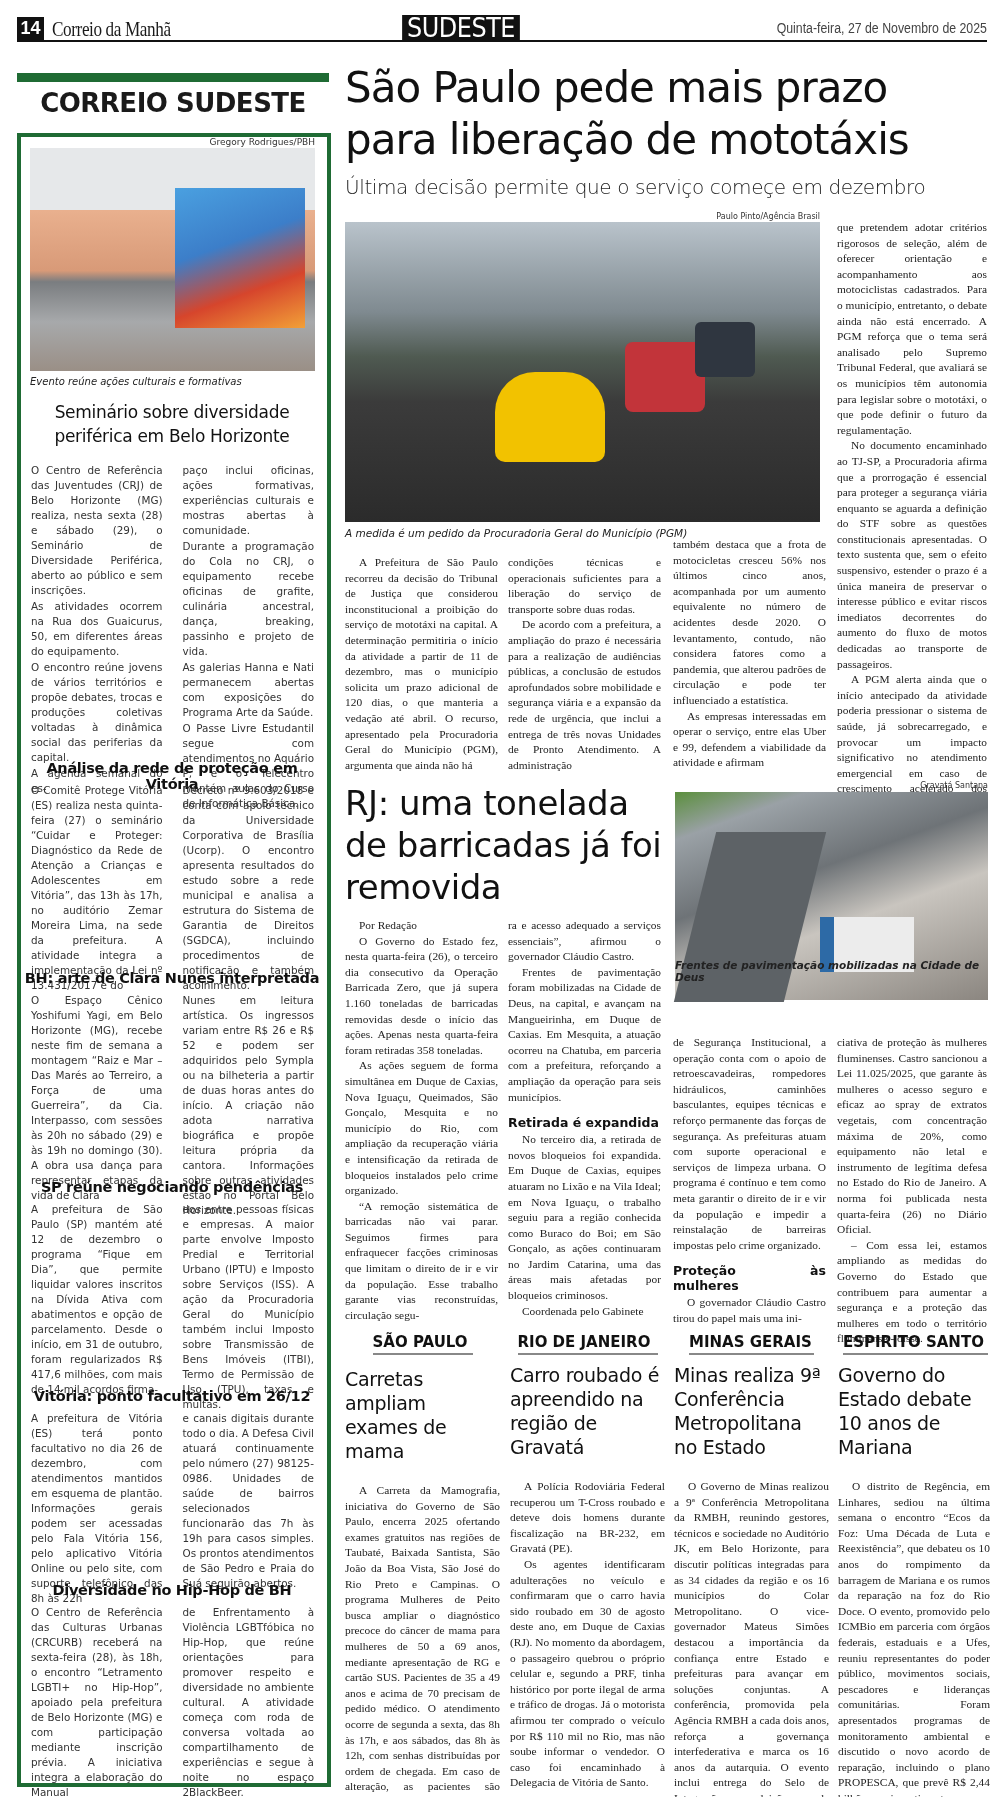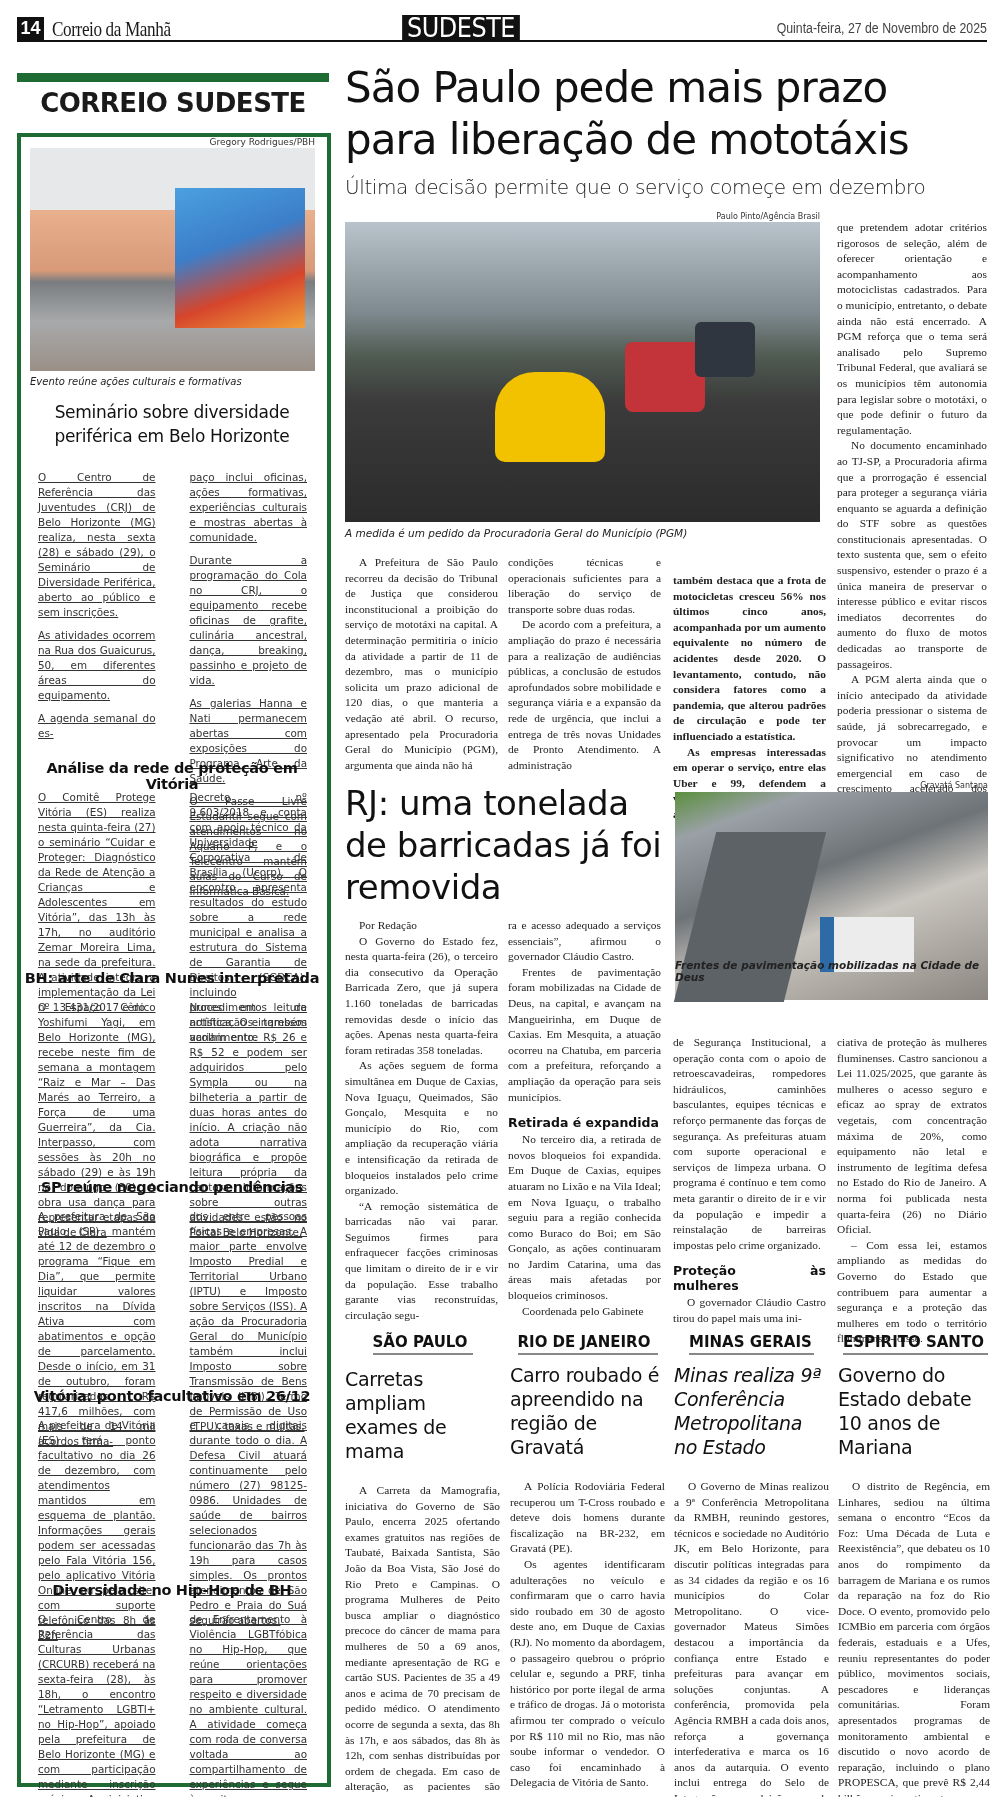--- a/index.html
+++ b/index.html
@@ -16,21 +16,21 @@
   .sb-title{left:17px;top:88px;width:312px;text-align:center;font:bold 26px "DejaVu Sans",sans-serif;letter-spacing:-0.5px;}
   .sb-box{left:17px;top:133px;width:306px;height:1646px;border:4px solid #1f6b34;}
   .sb-credit{left:30px;top:137px;width:285px;text-align:right;font:9px "DejaVu Sans",sans-serif;color:#333;}
   .sb-photo{left:30px;top:148px;width:285px;height:223px;background:linear-gradient(180deg,#e6e8ea 0%,#e6e8ea 28%,#e9b08e 28%,#d89a78 55%,#7a7d80 60%,#a7a9ab 78%,#9a8f86 100%);}
   .mural{position:absolute;left:145px;top:40px;width:130px;height:140px;background:linear-gradient(160deg,#4aa0e0 0%,#3c7ec9 40%,#d6452c 70%,#f2a038 100%);}
   .sb-caption{left:30px;top:376px;font:italic 10px "DejaVu Sans",sans-serif;color:#222;}
   .sb-head{left:22px;width:300px;text-align:center;font:17px "DejaVu Sans",sans-serif;color:#111;letter-spacing:-0.3px;line-height:24px;}
   .sb-sub{left:22px;width:300px;text-align:center;font:14.5px "DejaVu Sans",sans-serif;font-weight:bold;color:#111;letter-spacing:-0.3px;}
   .sb-cols{left:30px;width:285px;display:flex;gap:18px;}
   .sb-col{width:134px;font:10.4px "DejaVu Sans",sans-serif;line-height:15px;text-align:justify;color:#333;}
-  .sb-col p{margin:8px;text-decoration:underline;}
+  .sb-col p{margin:1px;}
   
   .lead-h{left:345px;top:62px;width:650px;font:42px "DejaVu Sans",sans-serif;line-height:52px;letter-spacing:-1px;color:#111;}
   .lead-sub{left:345px;top:175px;font:20px "DejaVu Sans",sans-serif;color:#222;letter-spacing:-0.4px;font-weight:300;}
   .credit{font:8px "DejaVu Sans",sans-serif;color:#333;text-align:right;}
   .lead-photo{left:345px;top:222px;width:475px;height:300px;background:linear-gradient(180deg,#b9c3cb 0%,#7f8a90 30%,#4f5a51 45%,#3b3b3b 60%,#2b2b2b 100%);}
   .moto1{position:absolute;left:150px;top:150px;width:110px;height:90px;border-radius:40px 40px 10px 10px;background:#f2c200;}
   .moto2{position:absolute;left:280px;top:120px;width:80px;height:70px;border-radius:8px;background:#c2343a;}
   .moto3{position:absolute;left:350px;top:100px;width:60px;height:55px;border-radius:6px;background:#2f3640;}
   .lead-caption{left:345px;top:527px;font:italic 10.5px "DejaVu Sans",sans-serif;color:#222;}
   .body-col{font:11.4px "Liberation Serif",serif;line-height:15.6px;text-align:justify;color:#222;width:153px;}
@@ -67,20 +67,21 @@
 <div class="abs sb-caption">Evento reúne ações culturais e formativas</div>
 
 <div class="abs sb-head" style="top:400px;">
   <div>Seminário sobre diversidade</div>
   <div>periférica em Belo Horizonte</div>
 </div>
 <div class="abs sb-cols" style="top:462px;">
   <div class="sb-col">
     <p>O Centro de Referência das Juventudes (CRJ) de Belo Horizonte (MG) realiza, nesta sexta (28) e sábado (29), o Seminário de Diversidade Periférica, aberto ao público e sem inscrições.</p>
     <p>As atividades ocorrem na Rua dos Guaicurus, 50, em diferentes áreas do equipamento.</p>
+    <p>O encontro reúne jovens de vários territórios e propõe debates, trocas e produções coletivas voltadas à dinâmica social das periferias da capital.</p>
     <p>A agenda semanal do es-</p>
   </div>
   <div class="sb-col">
     <p>paço inclui oficinas, ações formativas, experiências culturais e mostras abertas à comunidade.</p>
     <p>Durante a programação do Cola no CRJ, o equipamento recebe oficinas de grafite, culinária ancestral, dança, breaking, passinho e projeto de vida.</p>
     <p>As galerias Hanna e Nati permanecem abertas com exposições do Programa Arte da Saúde.</p>
     <p>O Passe Livre Estudantil segue com atendimentos no Aquário P, e o Telecentro mantém aulas do Curso de Informática Básica.</p>
   </div>
 </div>
 
@@ -147,21 +148,21 @@
 </div>
 <div class="abs lead-caption">A medida é um pedido da Procuradoria Geral do Município (PGM)</div>
 
 <div class="abs body-col" style="left:345px;top:555px;">
   <p>A Prefeitura de São Paulo recorreu da decisão do Tribunal de Justiça que considerou inconstitucional a proibição do serviço de mototáxi na capital. A determinação permitiria o início da atividade a partir de 11 de dezembro, mas o município solicita um prazo adicional de 120 dias, o que manteria a vedação até abril. O recurso, apresentado pela Procuradoria Geral do Município (PGM), argumenta que ainda não há</p>
 </div>
 <div class="abs body-col" style="left:508px;top:555px;">
   <p class="ni">condições técnicas e operacionais suficientes para a liberação do serviço de transporte sobre duas rodas.</p>
   <p>De acordo com a prefeitura, a ampliação do prazo é necessária para a realização de audiências públicas, a conclusão de estudos aprofundados sobre mobilidade e segurança viária e a expansão da rede de urgência, que inclui a entrega de três novas Unidades de Pronto Atendimento. A administração</p>
 </div>
-<div class="abs body-col" style="left:673px;top:573px;font-weight:bold;">
+<div class="abs body-col" style="left:673px;top:537px;">
   <p class="ni">também destaca que a frota de motocicletas cresceu 56% nos últimos cinco anos, acompanhada por um aumento equivalente no número de acidentes desde 2020. O levantamento, contudo, não considera fatores como a pandemia, que alterou padrões de circulação e pode ter influenciado a estatística.</p>
   <p>As empresas interessadas em operar o serviço, entre elas Uber e 99, defendem a viabilidade da atividade e afirmam</p>
 </div>
 <div class="abs body-col" style="left:837px;top:220px;width:150px;">
   <p class="ni">que pretendem adotar critérios rigorosos de seleção, além de oferecer orientação e acompanhamento aos motociclistas cadastrados. Para o município, entretanto, o debate ainda não está encerrado. A PGM reforça que o tema será analisado pelo Supremo Tribunal Federal, que avaliará se os municípios têm autonomia para legislar sobre o mototáxi, o que pode definir o futuro da regulamentação.</p>
   <p>No documento encaminhado ao TJ-SP, a Procuradoria afirma que a prorrogação é essencial para proteger a segurança viária enquanto se aguarda a definição do STF sobre as questões constitucionais apresentadas. O texto sustenta que, sem o efeito suspensivo, estender o prazo é a única maneira de preservar o interesse público e evitar riscos imediatos decorrentes do aumento do fluxo de motos dedicadas ao transporte de passageiros.</p>
   <p>A PGM alerta ainda que o início antecipado da atividade poderia pressionar o sistema de saúde, já sobrecarregado, e provocar um impacto significativo no atendimento emergencial em caso de crescimento acelerado dos acidentes.</p>
 </div>
 
 <div class="abs rj-h">RJ: uma tonelada de barricadas já foi removida</div>
@@ -205,21 +206,21 @@
 <div class="abs state-col" style="left:510px;top:1333px;">
   <div style="width:140px;margin:0 auto;" class="state-tag">RIO DE JANEIRO</div>
   <div class="state-h" style="margin-top:8px;">Carro roubado é apreendido na região de Gravatá</div>
   <div class="body-col" style="margin-top:20px;width:155px;">
     <p>A Polícia Rodoviária Federal recuperou um T-Cross roubado e deteve dois homens durante fiscalização na BR-232, em Gravatá (PE).</p>
     <p>Os agentes identificaram adulterações no veículo e confirmaram que o carro havia sido roubado em 30 de agosto deste ano, em Duque de Caxias (RJ). No momento da abordagem, o passageiro quebrou o próprio celular e, segundo a PRF, tinha histórico por porte ilegal de arma e tráfico de drogas. Já o motorista afirmou ter comprado o veículo por R$ 110 mil no Rio, mas não soube informar o vendedor. O caso foi encaminhado à Delegacia de Vitória de Santo.</p>
   </div>
 </div>
 <div class="abs state-col" style="left:674px;top:1333px;">
   <div style="width:125px;margin:0 auto;" class="state-tag">MINAS GERAIS</div>
-  <div class="state-h" style="margin-top:8px;font-style:italic;">Minas realiza 9ª Conferência Metropolitana no Estado</div>
+  <div class="state-h" style="margin-top:8px;">Minas realiza 9ª Conferência Metropolitana no Estado</div>
   <div class="body-col" style="margin-top:20px;width:155px;">
     <p>O Governo de Minas realizou a 9ª Conferência Metropolitana da RMBH, reunindo gestores, técnicos e sociedade no Auditório JK, em Belo Horizonte, para discutir políticas integradas para as 34 cidades da região e os 16 municípios do Colar Metropolitano. O vice-governador Mateus Simões destacou a importância da confiança entre Estado e prefeituras para avançar em soluções conjuntas. A conferência, promovida pela Agência RMBH a cada dois anos, reforça a governança interfederativa e marca os 16 anos da autarquia. O evento inclui entrega do Selo de Integração, eleição de representantes para o CDDM.</p>
   </div>
 </div>
 <div class="abs state-col" style="left:838px;top:1333px;">
   <div style="width:145px;margin:0 auto;" class="state-tag">ESPIRITO SANTO</div>
   <div class="state-h" style="margin-top:8px;">Governo do Estado debate 10 anos de Mariana</div>
   <div class="body-col" style="margin-top:20px;width:152px;">
     <p>O distrito de Regência, em Linhares, sediou na última semana o encontro “Ecos da Foz: Uma Década de Luta e Reexistência”, que debateu os 10 anos do rompimento da barragem de Mariana e os rumos da reparação na foz do Rio Doce. O evento, promovido pelo ICMBio em parceria com órgãos federais, estaduais e a Ufes, reuniu representantes do poder público, movimentos sociais, pescadores e lideranças comunitárias. Foram apresentados programas de monitoramento ambiental e discutido o novo acordo de reparação, incluindo o plano PROPESCA, que prevê R$ 2,44 bilhões em investimentos.</p>
   </div>

